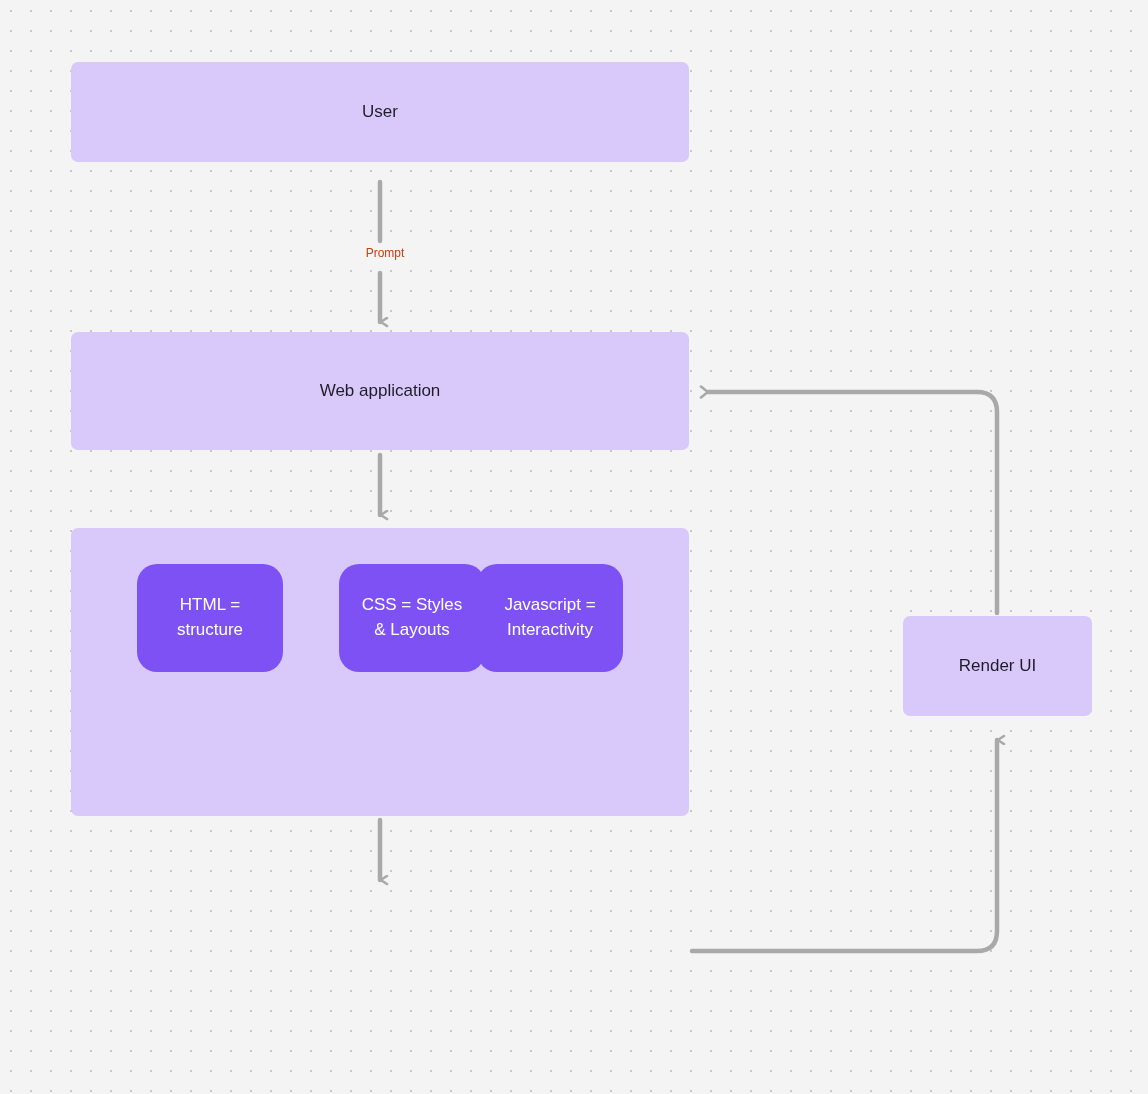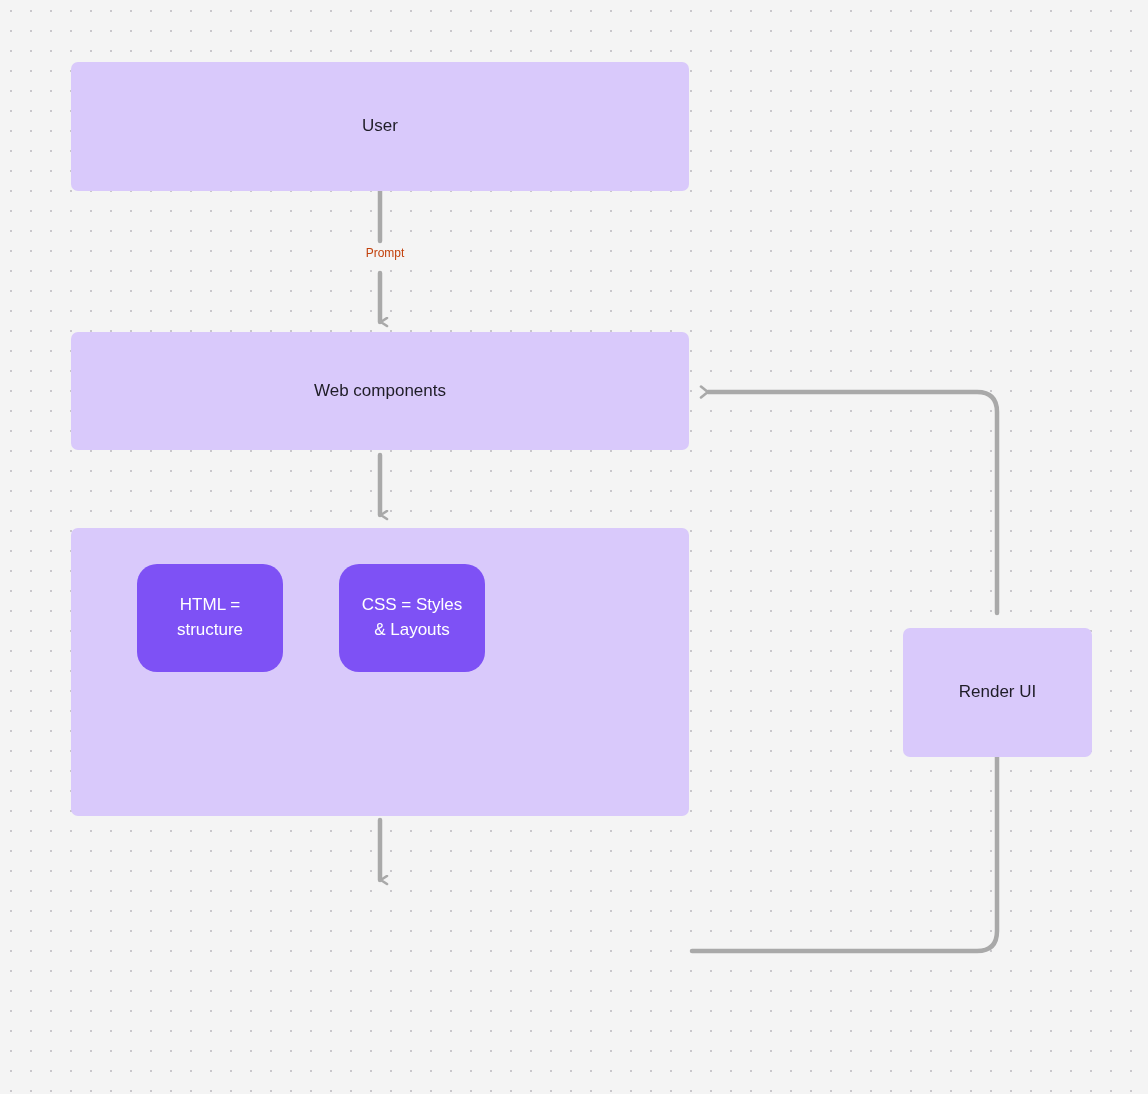--- a/index.html
+++ b/index.html
@@ -37,42 +37,42 @@
     line-height: 1.35;
   }
   .node-purple {
     background: #7e51f5;
     border-radius: 20px;
     color: #ffffff;
     font-size: 17px;
     line-height: 1.45;
   }
   
-  #node-user { left: 71px; top: 62px; width: 618px; height: 129px; }
+  #node-user { left: 71px; top: 62px; width: 618px; height: 100px; }
   
   #node-webapp { left: 71px; top: 332px; width: 618px; height: 118px; }
   
   #node-components {
     left: 71px; top: 528px; width: 618px; height: 288px;
     display: block;
   }
   #node-html   { left: 66px;  top: 36px; width: 146px; height: 108px; position: absolute; }
   #node-css    { left: 236px; top: 36px; width: 146px; height: 108px; position: absolute; margin-left: 32px; }
   #node-js     { left: 406px; top: 36px; width: 146px; height: 108px; position: absolute; }
   #components-caption {
     position: absolute;
     left: 0; top: 188px; width: 618px;
     text-align: center;
     font-size: 17px;
     color: #1f1d27;
   }
   
   #node-vite { left: 71px; top: 893px; width: 618px; height: 117px; }
   
-  #node-render { left: 903px; top: 616px; width: 189px; height: 129px; margin-top: 12px; }
+  #node-render { left: 903px; top: 616px; width: 189px; height: 100px; }
 
   .edge-label {
     position: absolute;
     font-size: 12px;
     color: #c2410c;
     background: #f4f4f4;
     padding: 0 5px;
     text-align: center;
     white-space: nowrap;
   }
@@ -125,39 +125,45 @@
     </g>
   </svg>
 
   <div class="node node-lav" id="node-user">
     <span>User</span>
   </div>
 
   <div class="edge-label" id="label-prompt">Prompt</div>
 
   <div class="node node-lav" id="node-webapp">
-    <span>Web components</span>
+    <span>Web application</span>
   </div>
 
   <div class="node node-lav" id="node-components">
 
     <div class="node node-purple" id="node-html">
       <span>
         <span>HTML =</span><br>
         <span>structure</span>
       </span>
     </div>
 
     <div class="node node-purple" id="node-css">
       <span>
         <span>CSS = Styles</span><br>
         <span>&amp; Layouts</span>
       </span>
     </div>
 
+    <div class="node node-purple" id="node-js">
+      <span>
+        <span>Javascript =</span><br>
+        <span>Interactivity</span>
+      </span>
+    </div>
 
   </div>
 
 
   <div class="node node-lav" id="node-render">
     <span>Render UI</span>
   </div>
 
 </div>
 

